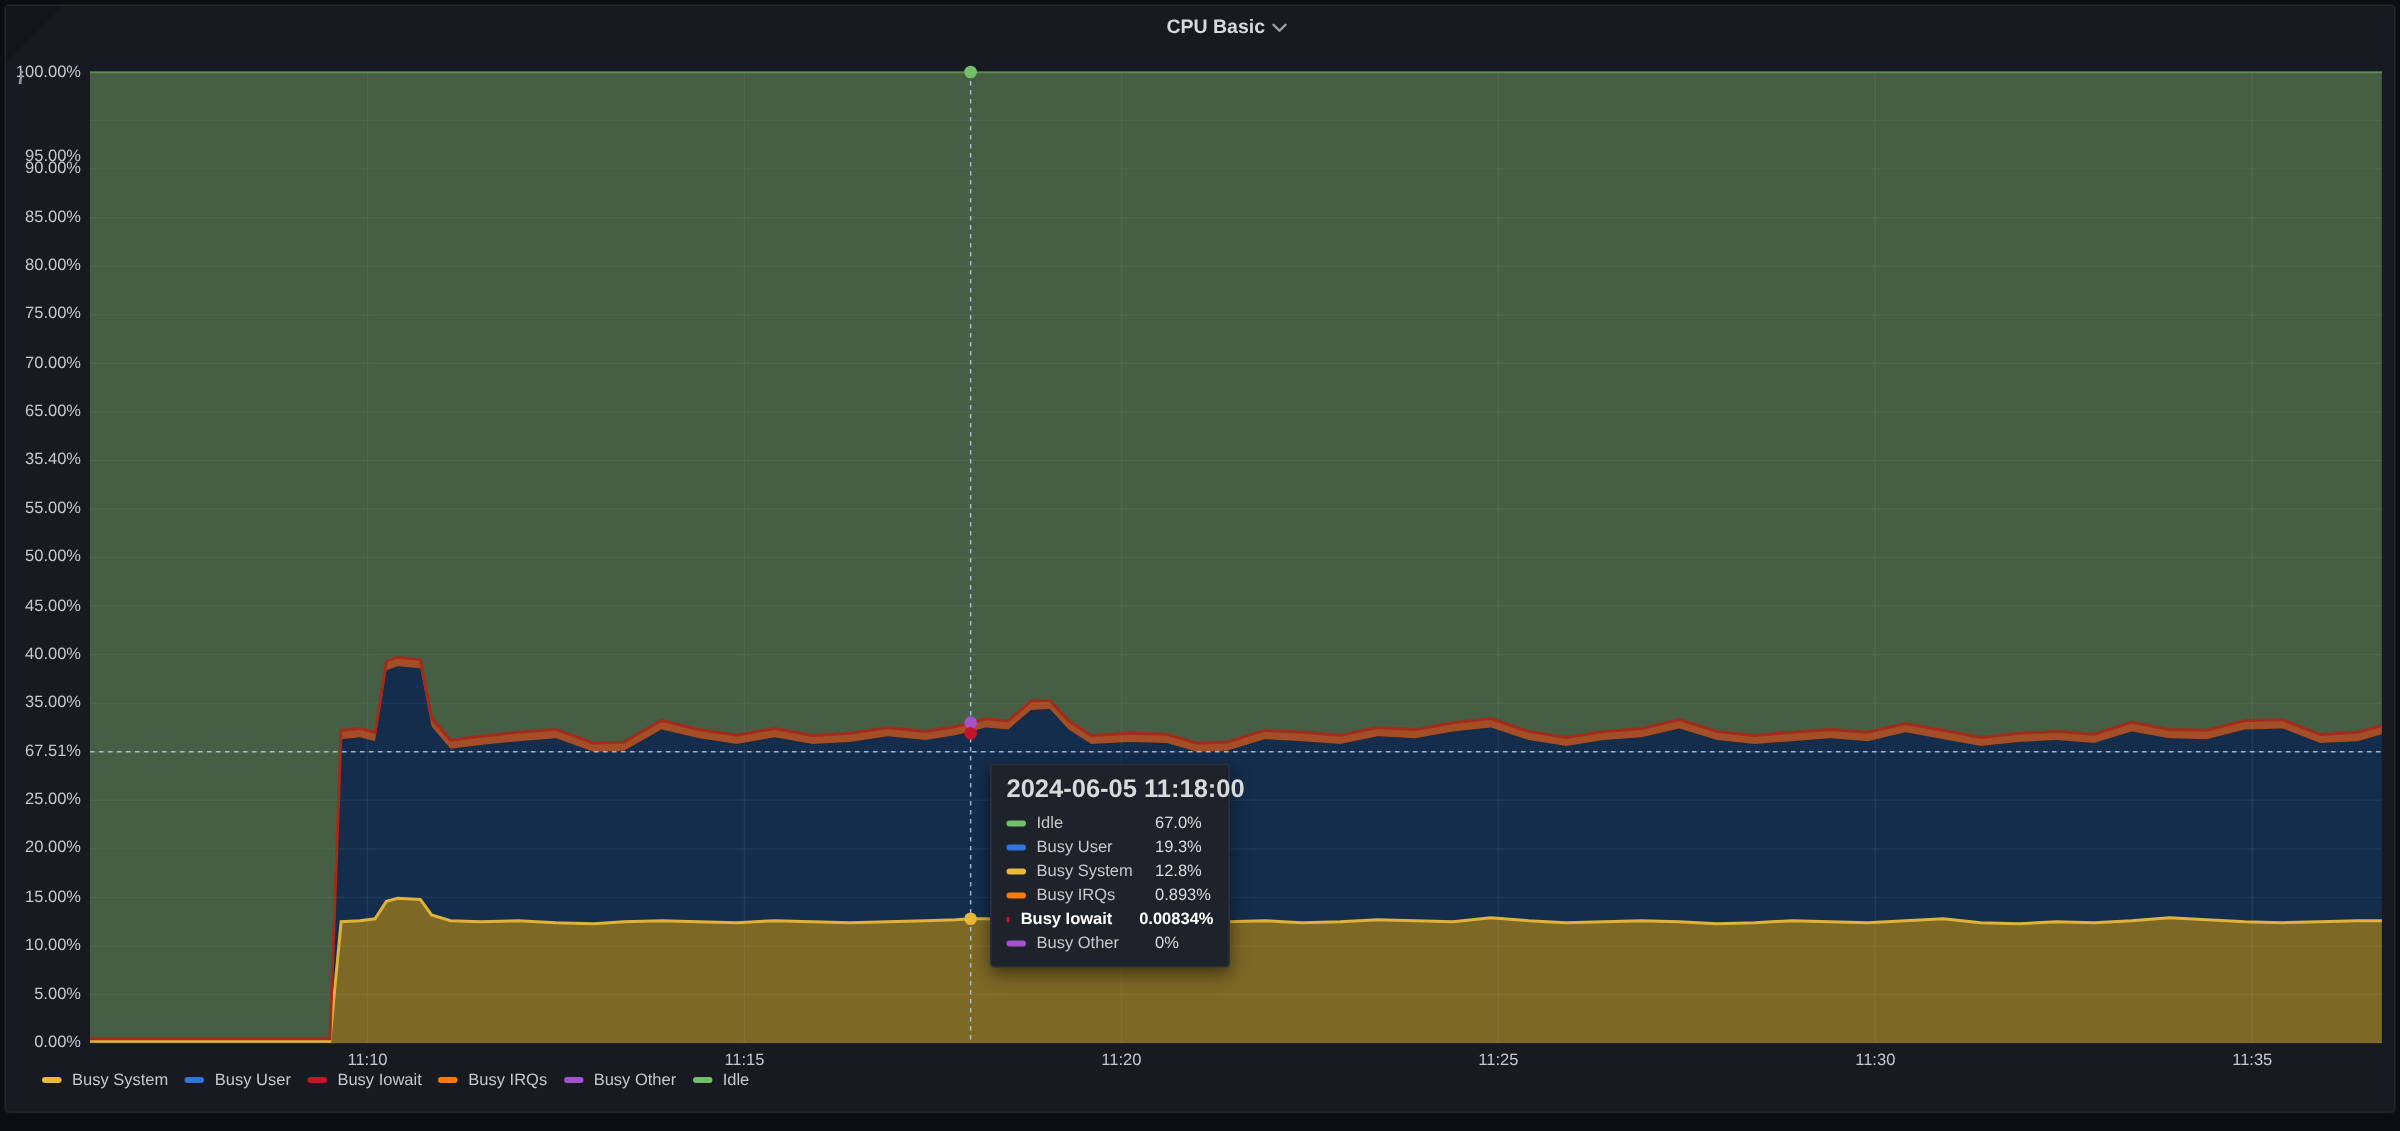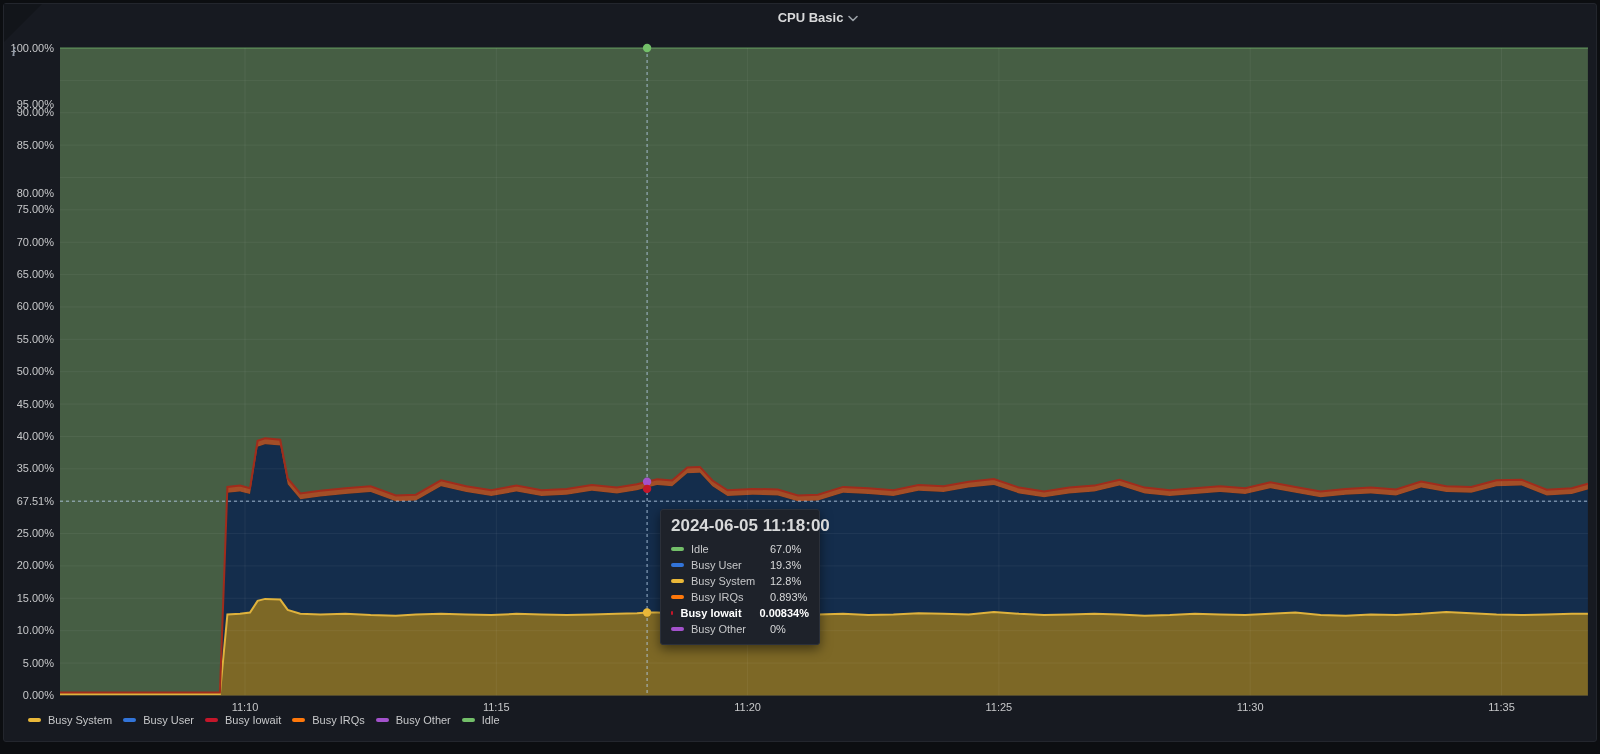--- a/index.html
+++ b/index.html
@@ -111,25 +111,25 @@
     <div class="ylabel" style="top: 624.16px;">10.00%</div>
     <div class="ylabel" style="top: 591.79px;">15.00%</div>
     <div class="ylabel" style="top: 559.42px;">20.00%</div>
     <div class="ylabel" style="top: 527.05px;">25.00%</div>
     <div class="ylabel" style="top: 494.68px;">67.51%</div>
     <div class="ylabel" style="top: 462.31px;">35.00%</div>
     <div class="ylabel" style="top: 429.94px;">40.00%</div>
     <div class="ylabel" style="top: 397.57px;">45.00%</div>
     <div class="ylabel" style="top: 365.2px;">50.00%</div>
     <div class="ylabel" style="top: 332.83px;">55.00%</div>
-    <div class="ylabel" style="top: 300.46px;">60.00%</div>
+    <div class="ylabel" style="top: 300.46px;">35.40%</div>
     <div class="ylabel" style="top: 268.09px;">65.00%</div>
     <div class="ylabel" style="top: 235.72px;">70.00%</div>
     <div class="ylabel" style="top: 203.35px;">75.00%</div>
-    <div class="ylabel" style="top: 170.98px; margin-top: 16px;">80.00%</div>
+    <div class="ylabel" style="top: 170.98px;">80.00%</div>
     <div class="ylabel" style="top: 138.61px;">85.00%</div>
     <div class="ylabel" style="top: 106.24px;">90.00%</div>
     <div class="ylabel" style="top: 73.87px; margin-top: 24px;">95.00%</div>
     <div class="ylabel" style="top: 41.5px;">100.00%</div>
     <div class="xlabel" style="left: 213px; top: 701px;">11:10</div>
     <div class="xlabel" style="left: 464.3px; top: 701px;">11:15</div>
     <div class="xlabel" style="left: 715.6px; top: 701px;">11:20</div>
     <div class="xlabel" style="left: 966.9px; top: 701px;">11:25</div>
     <div class="xlabel" style="left: 1218.2px; top: 701px;">11:30</div>
     <div class="xlabel" style="left: 1469.5px; top: 701px;">11:35</div>

